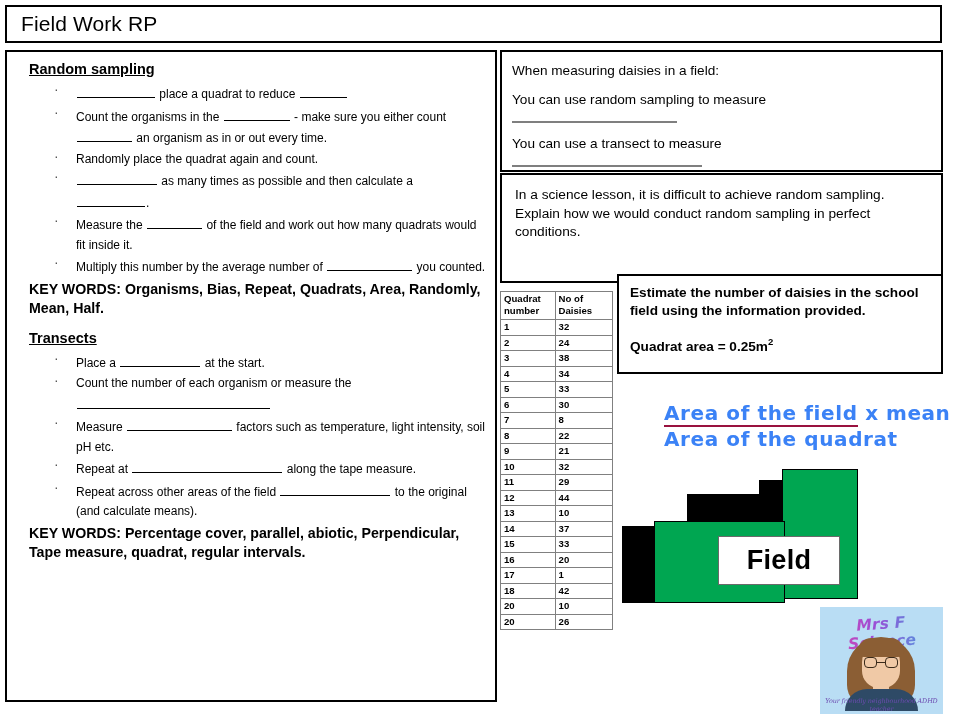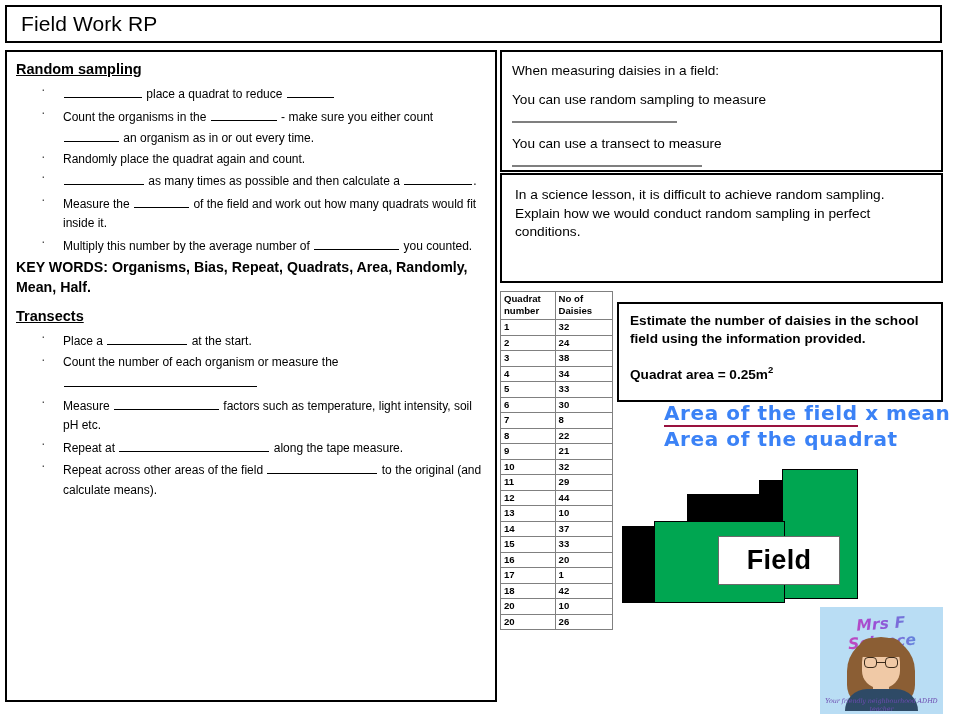--- a/index.html
+++ b/index.html
@@ -36,21 +36,21 @@
 
   
   #left-panel {
     position: absolute;
     left: 5px;
     top: 50px;
     width: 492px;
     height: 652px;
     border: 2px solid #000;
     box-sizing: border-box;
-    padding: 7px 9px 0 9px;
+    padding: 7px 9px 0 22px;
   }
   .section-head {
     font-weight: bold;
     font-size: 14.5px;
     text-decoration: underline;
     margin: 2px 0 6px 0;
   }
   ul.bullets {
     list-style: none;
     margin: 0 0 0 0;
@@ -150,21 +150,21 @@
   table.qt th {
     line-height: 11.5px;
     height: 25px;
   }
   table.qt col.c1 { width: 55px; }
   table.qt col.c2 { width: 58px; }
 
   
   #box-estimate {
     left: 617px;
-    top: 302px;
+    top: 274px;
     width: 326px;
     height: 100px;
     padding: 8px 11px 0 11px;
   }
   #box-estimate p {
     margin: 0;
     font-weight: bold;
     font-size: 13.6px;
     line-height: 18px;
   }
@@ -334,20 +334,21 @@
   <div class="section-head gap">Transects</div>
 
   <ul class="bullets" id="tr-bullets">
       <li>Place a <span class="blank" style="width: 80px;"></span> at the start.</li>
       <li>Count the number of each organism or measure the <span class="blank" style="width: 193px;"></span></li>
       <li>Measure <span class="blank" style="width: 105px;"></span> factors such as temperature, light intensity, soil pH etc.</li>
       <li>Repeat at <span class="blank" style="width: 150px;"></span> along the tape measure.</li>
       <li>Repeat across other areas of the field <span class="blank" style="width: 110px;"></span> to the original (and calculate means).</li>
     </ul>
 
+  <div class="keywords">KEY WORDS: Percentage cover, parallel, abiotic, Perpendicular, Tape measure, quadrat, regular intervals.</div>
 </div>
 
 <div class="rbox" id="box-daisies">
   <p>When measuring daisies in a field:</p>
   <div class="spacer"></div>
   <p>You can use random sampling to measure</p>
   <div class="spacer"></div>
   <span class="grey-line" style="width:165px"></span>
   <div class="spacer"></div>
   <p>You can use a transect to measure</p>

